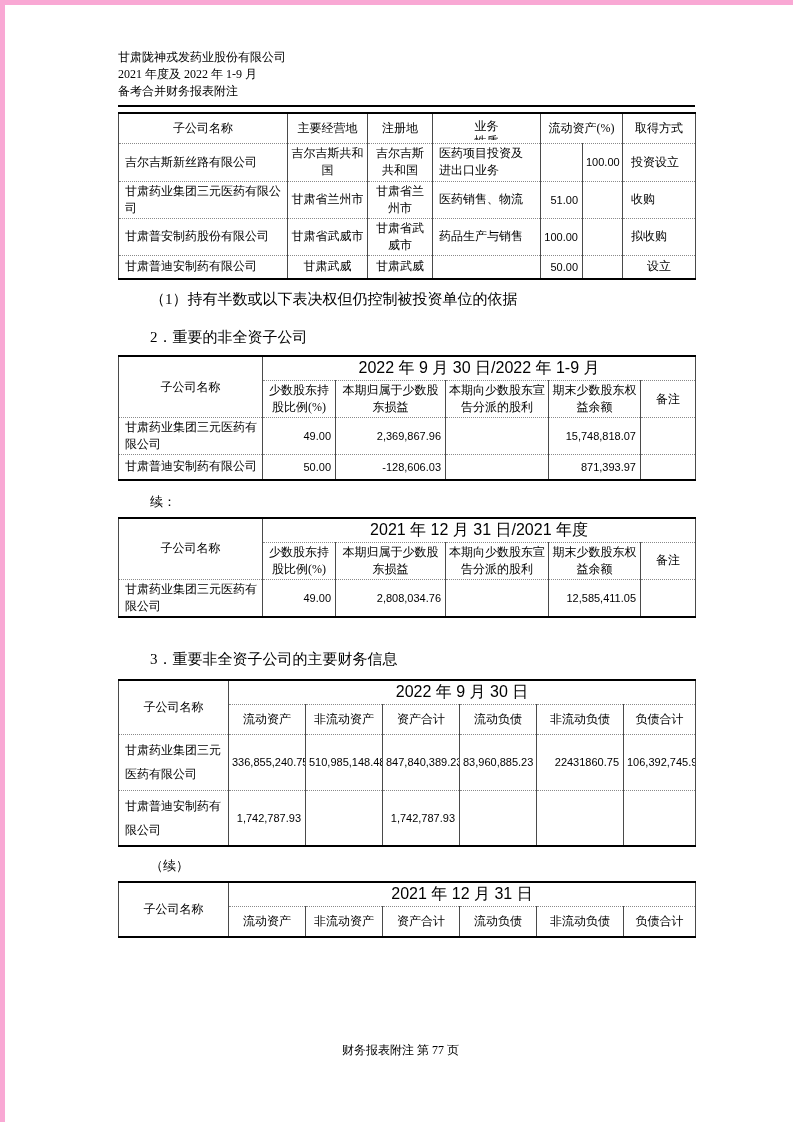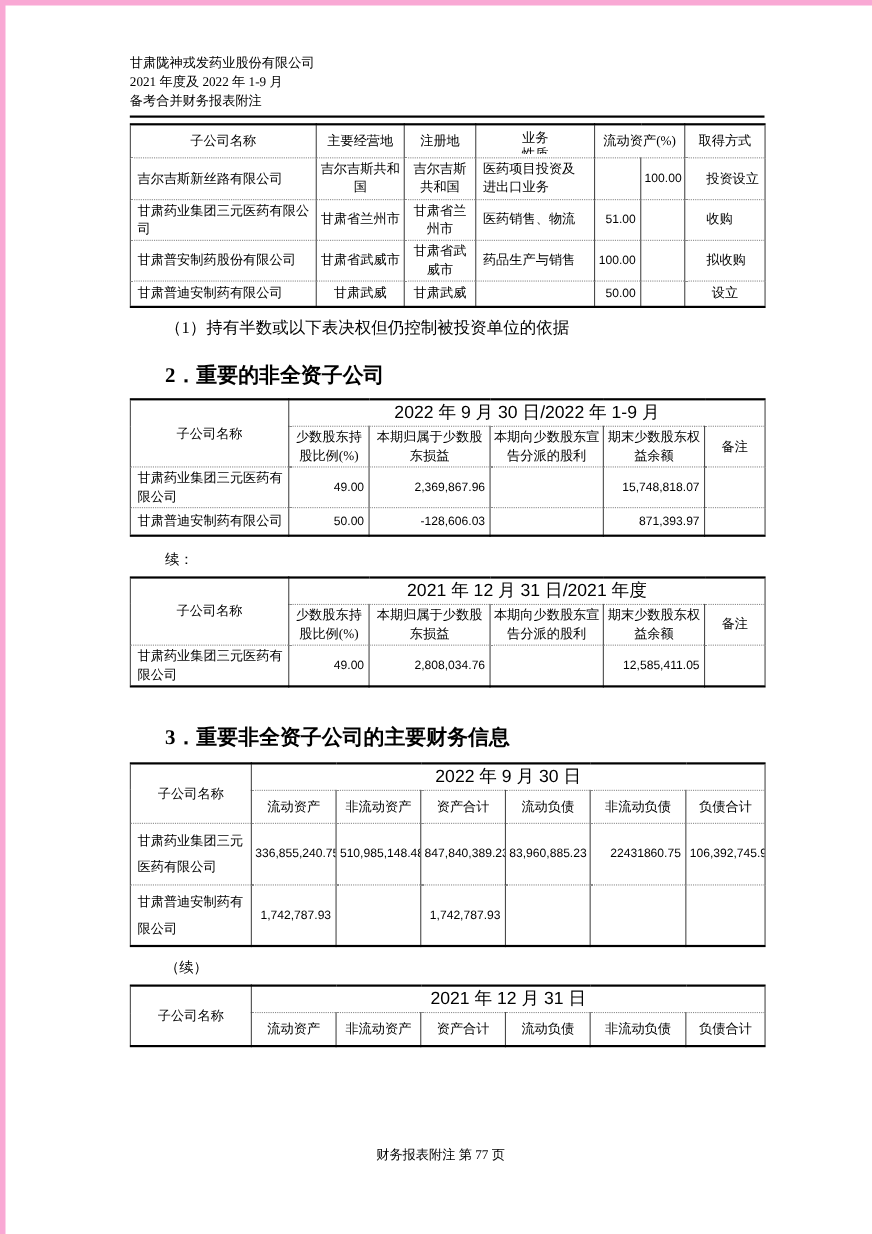--- a/index.html
+++ b/index.html
@@ -17,32 +17,32 @@
           border-top:2px solid #000; border-bottom:2px solid #000; font-size:12px; }
   td,th { border-left:1px solid #4a4a4a; border-right:1px solid #4a4a4a;
           border-top:1px dotted #8a8a8a; border-bottom:1px dotted #8a8a8a;
           font-weight:normal; padding:1px 3px; vertical-align:middle; overflow:hidden; }
   th { text-align:center; }
   .t1 { margin-top:5px; }
   .num { font-family:"Liberation Sans","DejaVu Sans",sans-serif; font-size:11px; text-align:right; padding-right:4px; }
   .ctr { text-align:center; }
   .lft { text-align:left; padding-left:6px; }
   .biz { text-align:left; padding-left:6px; padding-right:6px; }
-  .method { text-align:left; padding-left:19px; }
+  .method { text-align:left; padding-left:8px; }
   .period { font-family:"Liberation Sans","DejaVu Sans",sans-serif; font-size:16px; text-align:center; }
   .biz-th { vertical-align:top; padding-top:5px; }
-  .clip2 { height:21px; overflow:hidden; line-height:15px; text-align:center;font-family:Liberation Mono, monospace; }
+  .clip2 { height:21px; overflow:hidden; line-height:15px; text-align:center; }
 
   tr.rh30 { height:30px; } tr.rh38 { height:38px; } tr.rh34 { height:34px; }
   tr.rh36 { height:36px; } tr.rh24 { height:24px; } tr.rh22 { height:22px; }
   tr.rh25 { height:25px; } tr.rh23 { height:23px; } tr.rh56 { height:56px; }
 
   .note-item { font-size:15px; line-height:26px; margin:6px 0 0 0; padding-left:32px; }
   .note-body { font-size:15px; line-height:26px; margin:0; text-align:justify; text-indent:32px; }
-  .sec-h { font-size:19px; font-weight:bold; margin:16px 0 0 0; padding-left:32px; }
+  .sec-h { font-size:15px; font-weight:normal; margin:16px 0 0 0; padding-left:32px; }
   .sec-h3 { margin-top:32px; }
   .cont { font-size:13px; margin:12px 0 0 0; padding-left:32px; }
   .cont2 { margin-top:10px; }
   .t-mid { margin-top:8px; }
   .t-sm { margin-top:6px; }
   .t4 { margin-top:10px; }
   .t4 .lft { line-height:24px; }
 
   .page-footer { position:absolute; left:0; right:0; top:1037px; text-align:center; font-size:12px; }
 </style>

